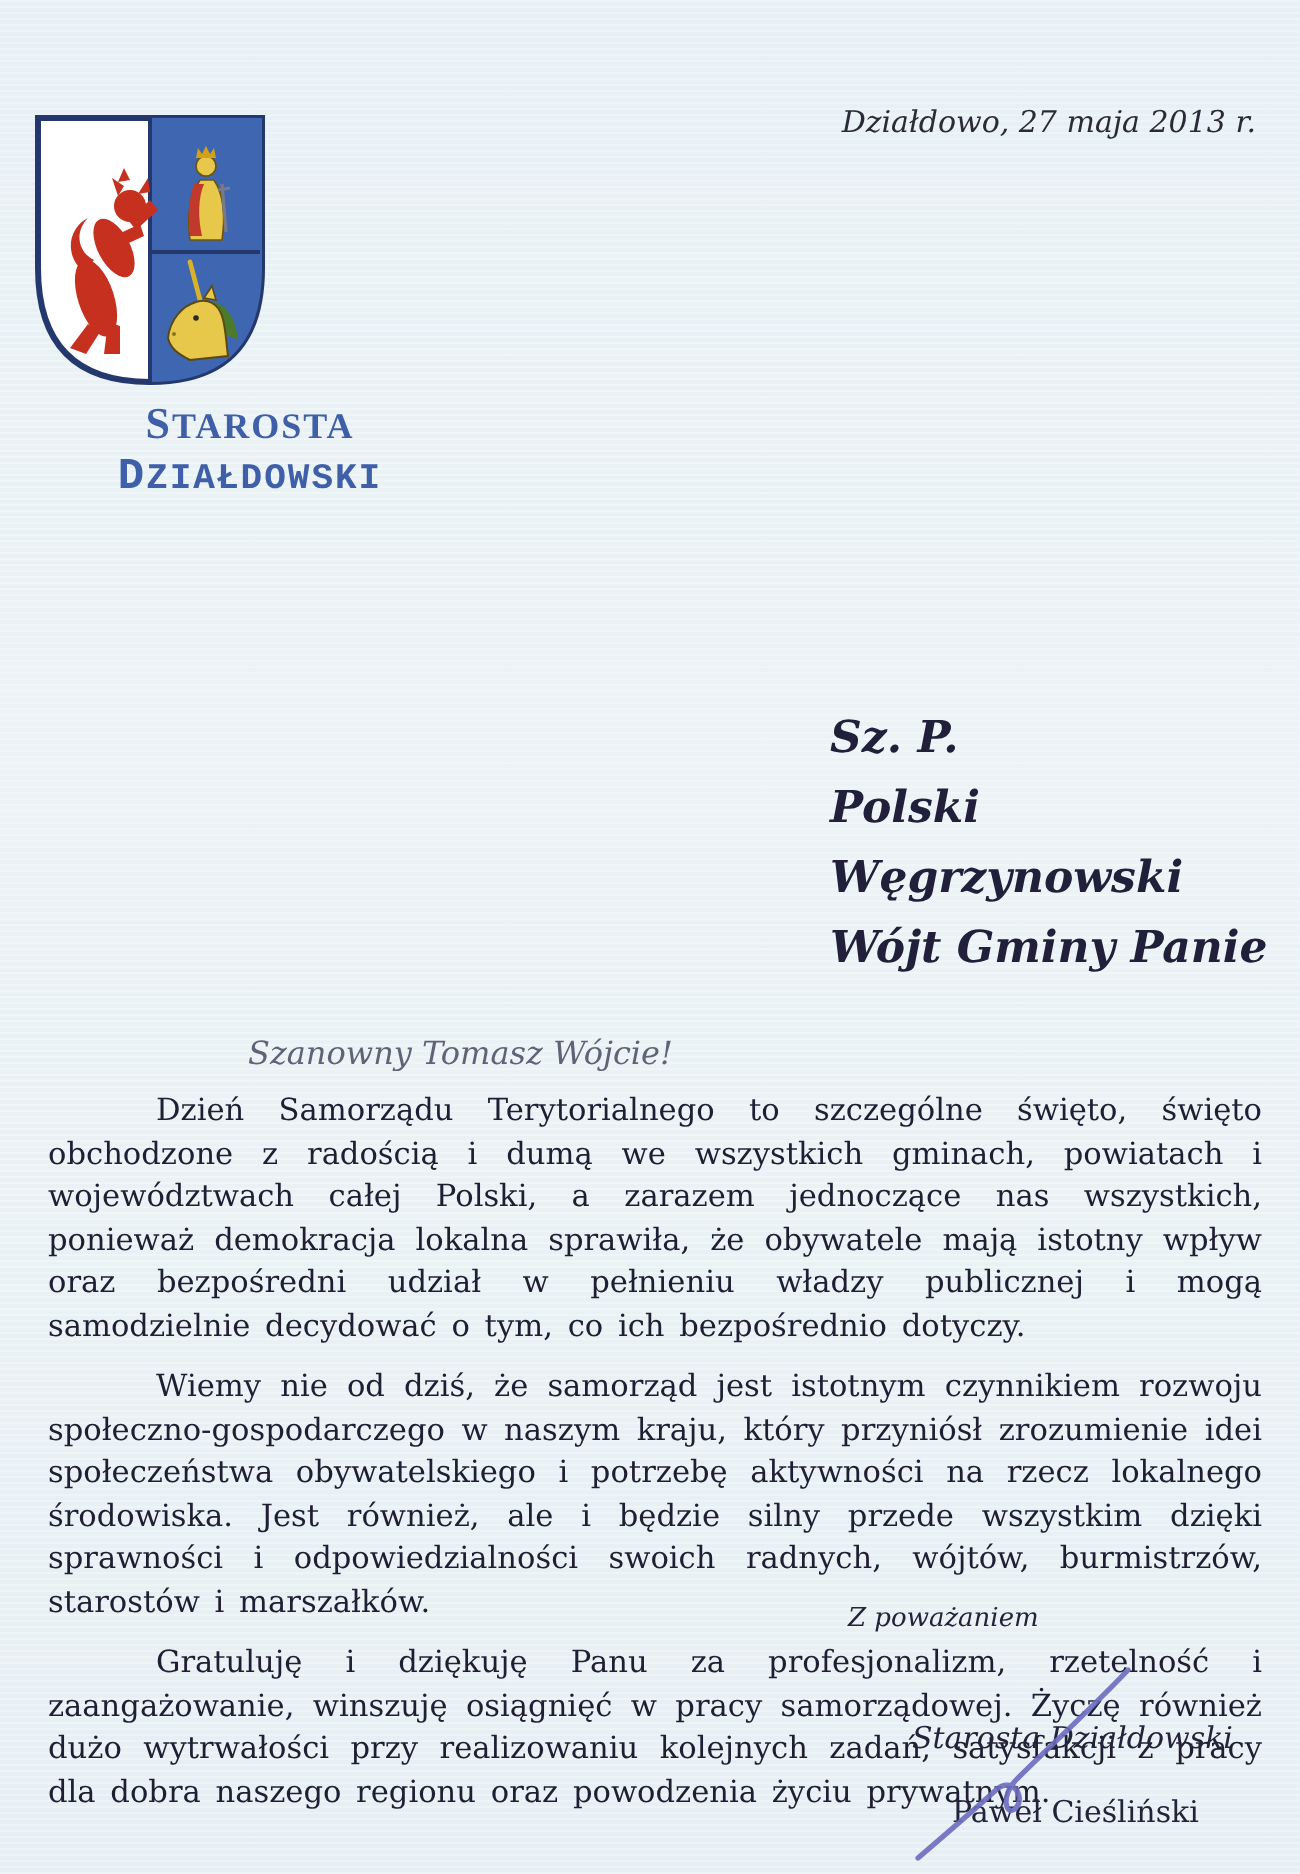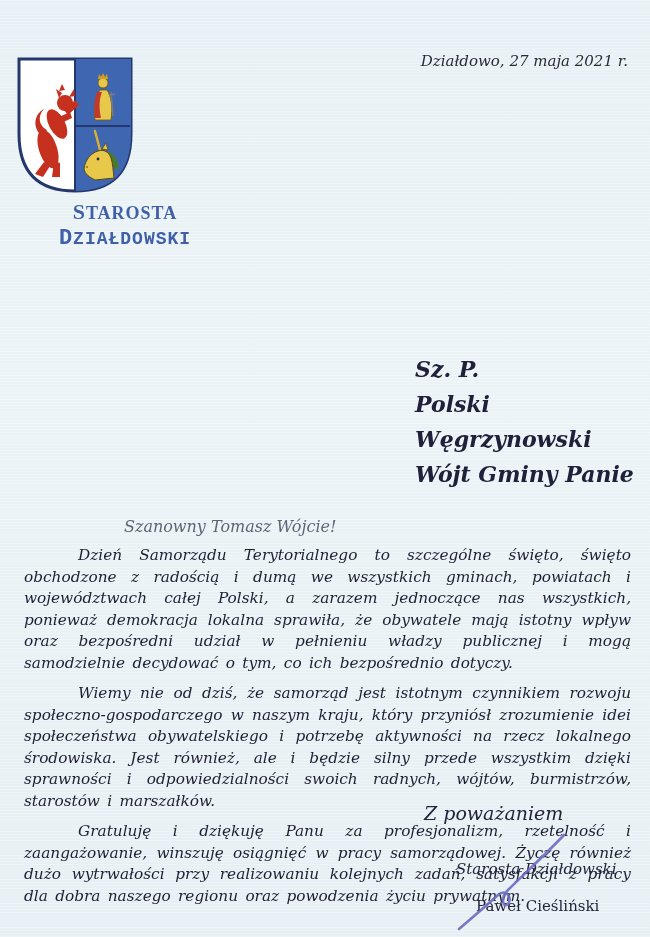--- a/index.html
+++ b/index.html
@@ -38,48 +38,48 @@
     font-weight:bold;
   }
   .salutation{
     position:absolute; left:124px; top:517px;
     font-style:italic; font-size:16px;
     color:#3a3a52; opacity:.78;
     filter:blur(.35px);
   }
   .body-text{
     position:absolute; left:24px; top:545px; width:607px;
-    font-style:italic; font-size:15.3px; line-height:21.5px;
+    font-size:15.3px; line-height:21.5px;
     text-align:justify; word-spacing:2.5px;
     color:#1f1f33;
   }
   .body-text p{ margin:0 0 9px 0; text-indent:54px; }
   .closing{
     position:absolute; left:424px; top:802px;
-    font-style:italic; font-size:19px;
+    font-style:italic; font-size:13px;
   }
   .sig-title{
     position:absolute; left:456px; top:860px;
     font-style:italic; font-size:15px;
   }
   .sig-name{
     position:absolute; left:476px; top:897px;
     font-size:15px;
   }
   .sig-stroke{
     position:absolute; inset:0; width:650px; height:937px;
     pointer-events:none;
   }
 </style>
 </head>
 <body>
 
 <div class="page">
 
-  <div class="date">Działdowo, 27 maja 2021 r.</div>
+  <div class="date">Działdowo, 27 maja 2013 r.</div>
 
   <svg class="crest" viewBox="0 0 122 142" aria-hidden="true">
 
     <path d="M5,5 H117 V80 Q117,137 61,137 Q5,137 5,80 Z" fill="#ffffff" stroke="#25386e" stroke-width="3"></path>
 
     <path d="M61,5 H117 V80 Q117,137 61,137 Z" fill="#3f66b0"></path>
 
     <line x1="61" y1="5" x2="61" y2="137" stroke="#25386e" stroke-width="2"></line>
     <line x1="61" y1="72" x2="116" y2="72" stroke="#25386e" stroke-width="2"></line>
 

